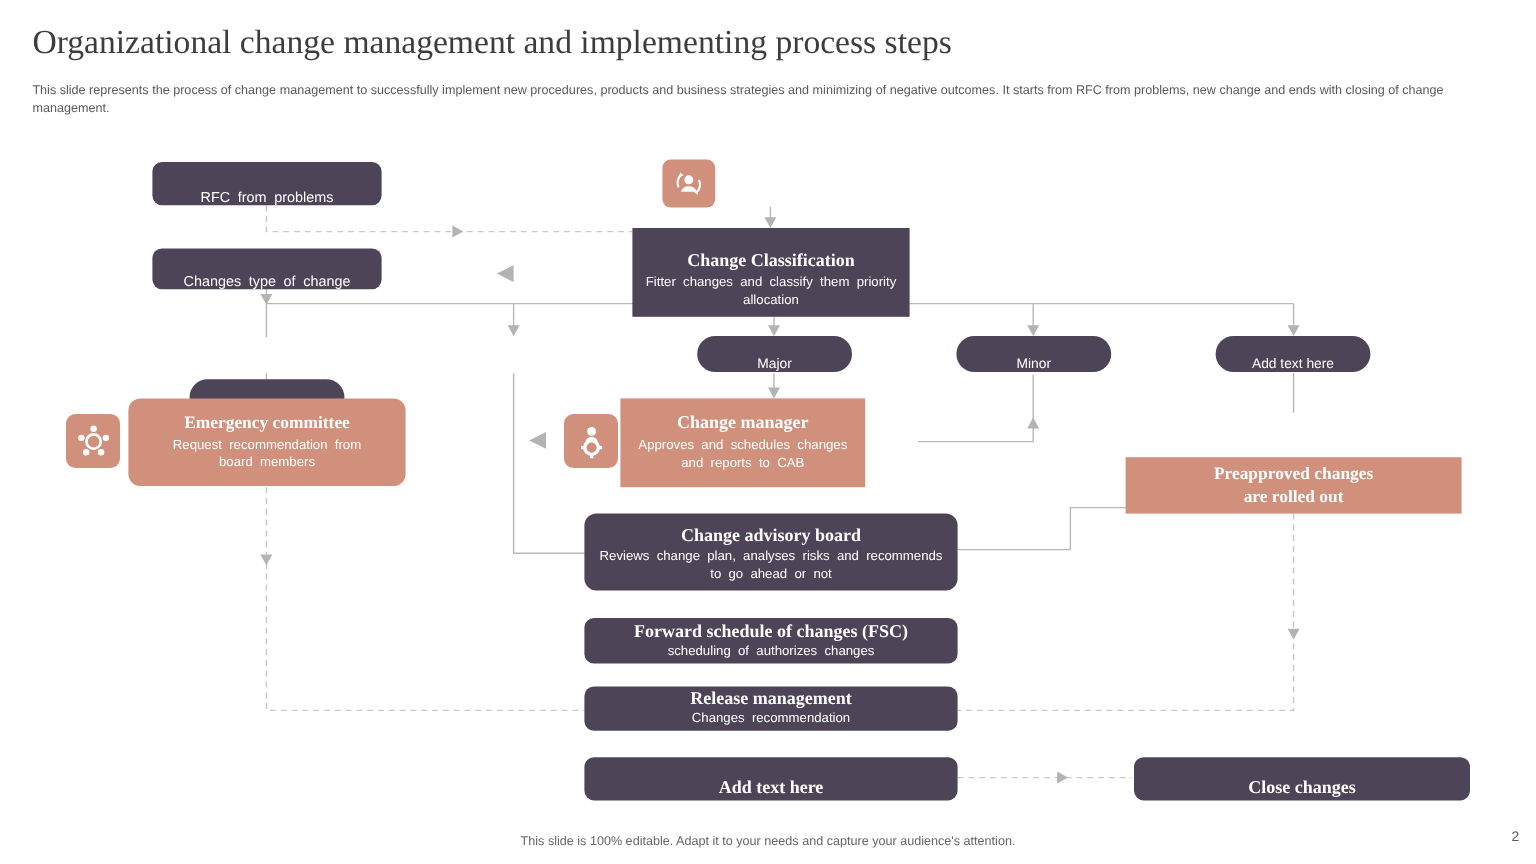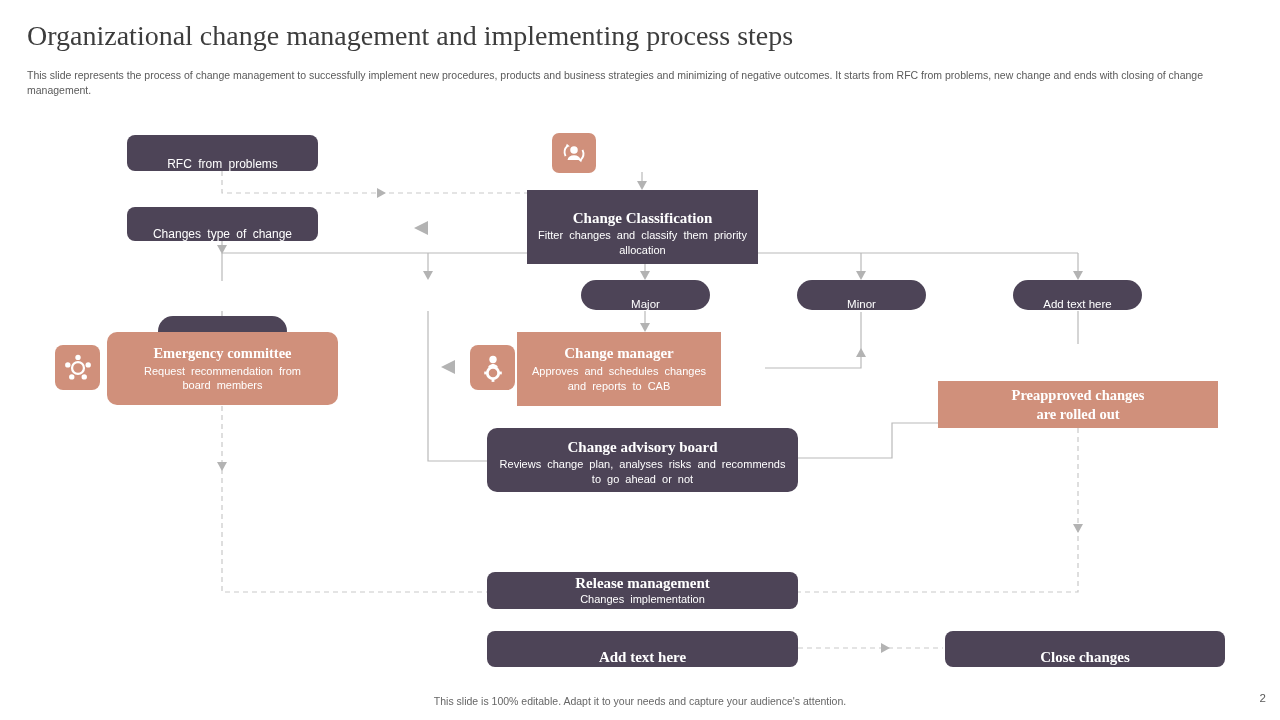--- a/index.html
+++ b/index.html
@@ -152,24 +152,28 @@
   <div class="node salmon htitle-sm prewrap" style="left:938px;top:345px;width:280px;height:47px;margin-top:36px;">
     <span class="prewrap">Preapproved changes
 are rolled out</span>
   </div>
 
   <div class="node dark r10" style="left:487px;top:428px;width:311px;height:64px;padding:5px 10px;">
     <div class="htitle">Change advisory board</div>
     <div class="desc">Reviews change plan, analyses risks and recommends to go ahead or not</div>
   </div>
 
+  <div class="node dark r8" style="left:487px;top:515px;width:311px;height:38px;padding:2px 8px;">
+    <div class="htitle">Forward schedule of changes (FSC)</div>
+    <div class="desc" style="margin-top:-1px;">scheduling of authorizes changes</div>
+  </div>
 
   <div class="node dark r8" style="left:487px;top:572px;width:311px;height:37px;padding:2px 8px;">
     <div class="htitle">Release management</div>
-    <div class="desc" style="margin-top:-1px;">Changes implementation</div>
+    <div class="desc" style="margin-top:-1px;">Changes recommendation</div>
   </div>
 
   <div class="node dark r8 htitle" style="left:487px;top:631px;width:311px;height:36px;">
     <span>Add text here</span>
   </div>
 
   <div class="node dark r8 htitle" style="left:945px;top:631px;width:280px;height:36px;">
     <span>Close changes</span>
   </div>
 

